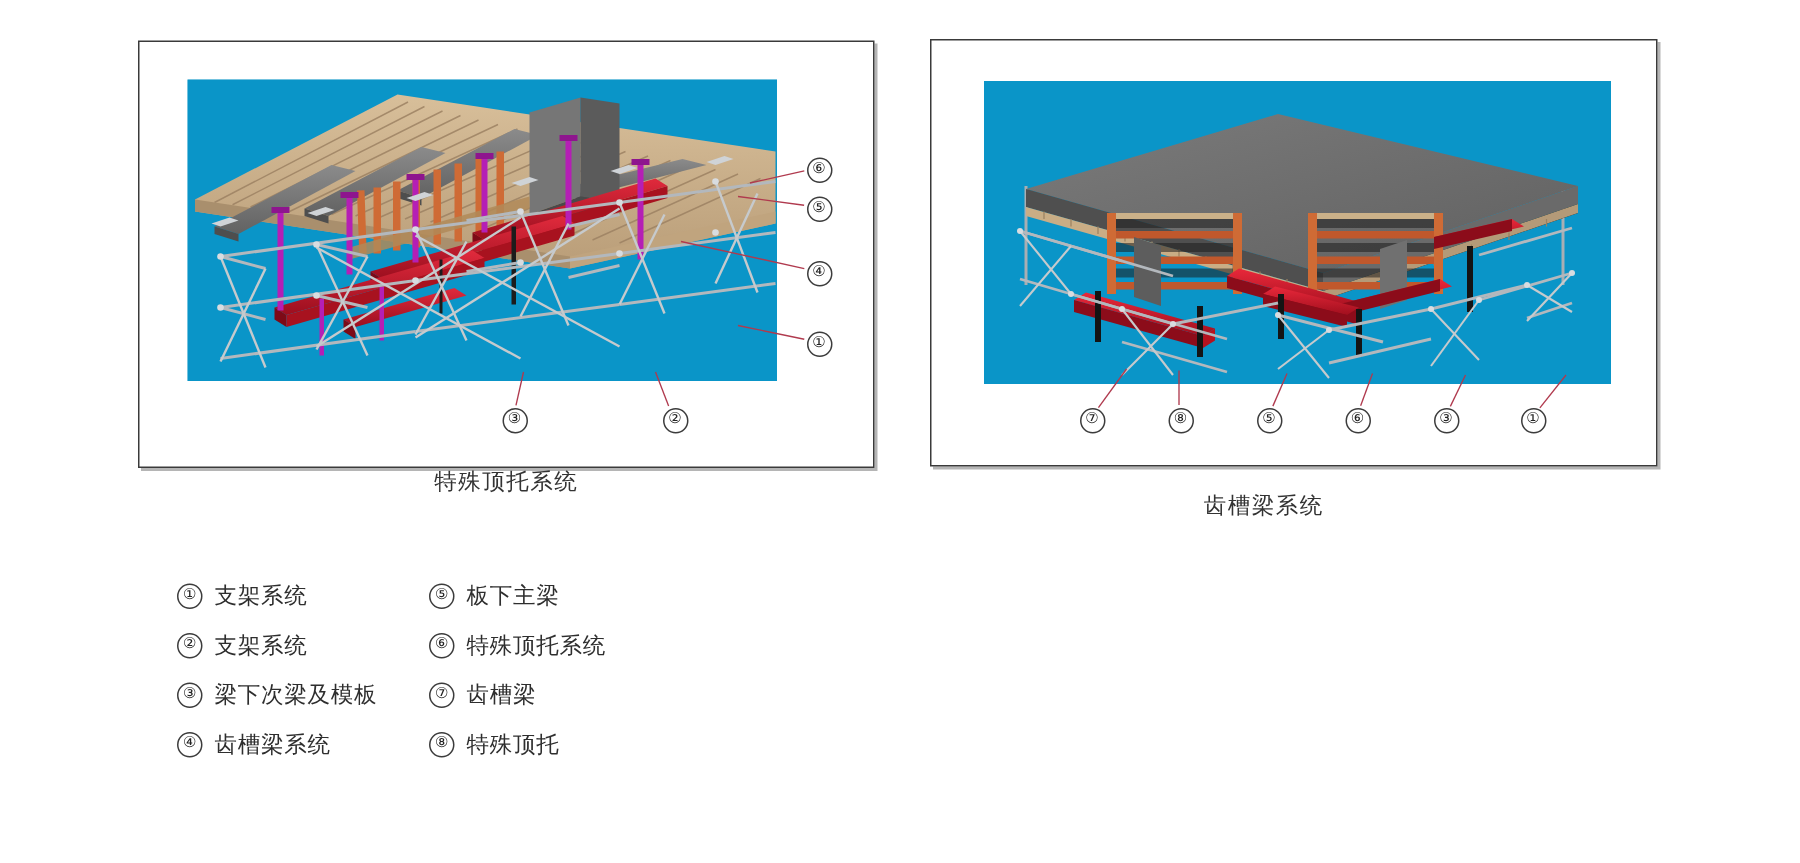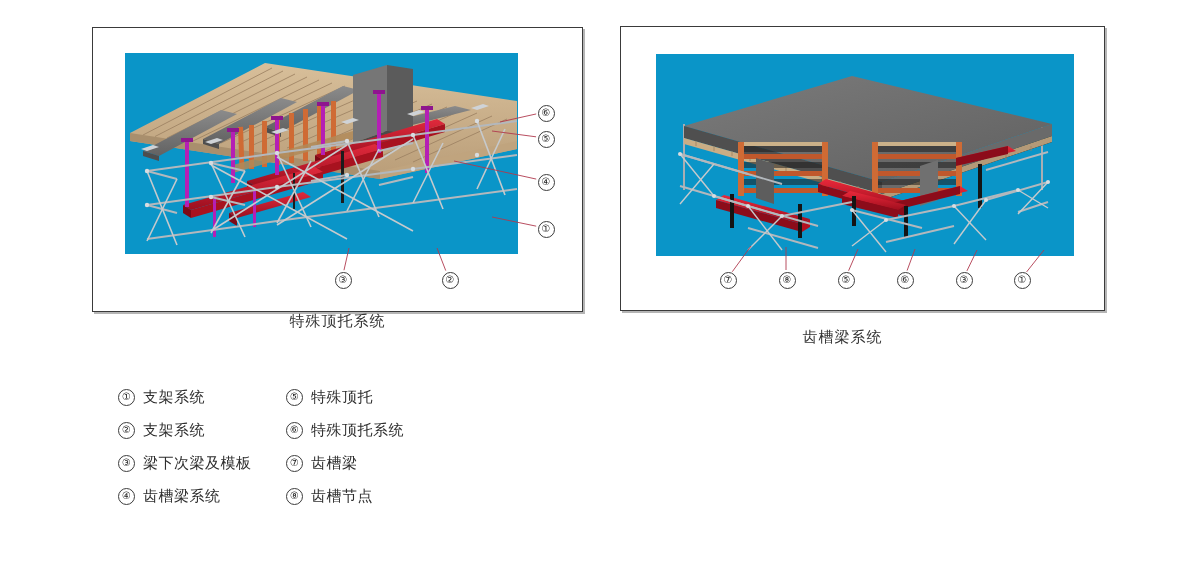--- a/index.html
+++ b/index.html
@@ -546,28 +546,28 @@
         <span class="legend-label">梁下次梁及模板</span>
       </div>
       <div class="legend-item">
         <span class="legend-marker">④</span>
         <span class="legend-label">齿槽梁系统</span>
       </div>
     </div>
   <div class="legend-col" id="legend-col-2">
       <div class="legend-item">
         <span class="legend-marker">⑤</span>
-        <span class="legend-label">特殊顶托</span>
+        <span class="legend-label">板下主梁</span>
       </div>
       <div class="legend-item">
         <span class="legend-marker">⑥</span>
         <span class="legend-label">特殊顶托系统</span>
       </div>
       <div class="legend-item">
         <span class="legend-marker">⑦</span>
         <span class="legend-label">齿槽梁</span>
       </div>
       <div class="legend-item">
         <span class="legend-marker">⑧</span>
-        <span class="legend-label">齿槽节点</span>
+        <span class="legend-label">特殊顶托</span>
       </div>
     </div>
 </div>
 
 </body></html>

